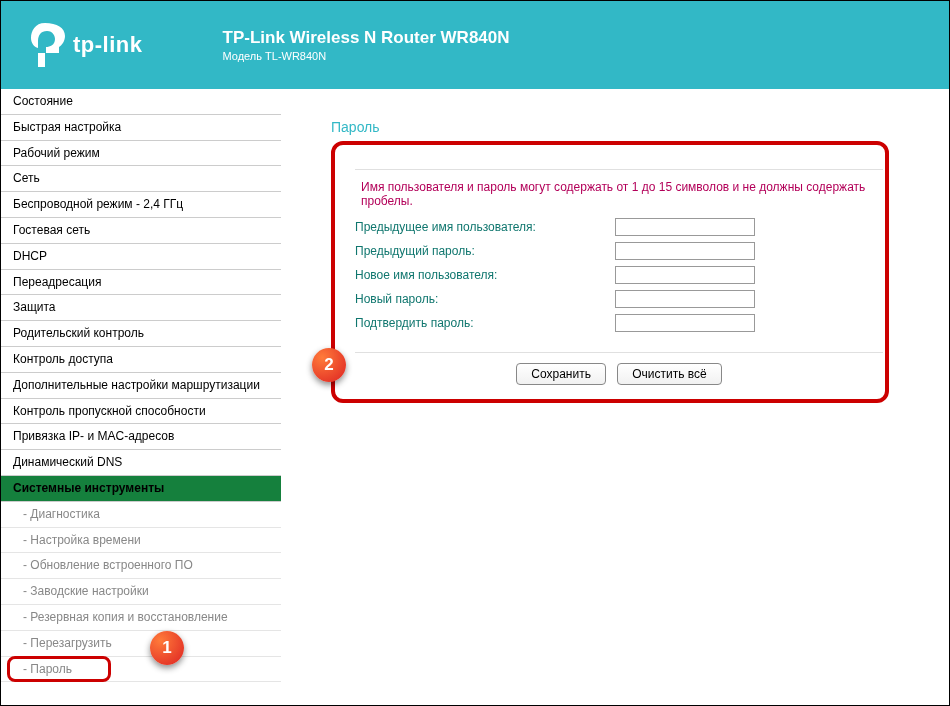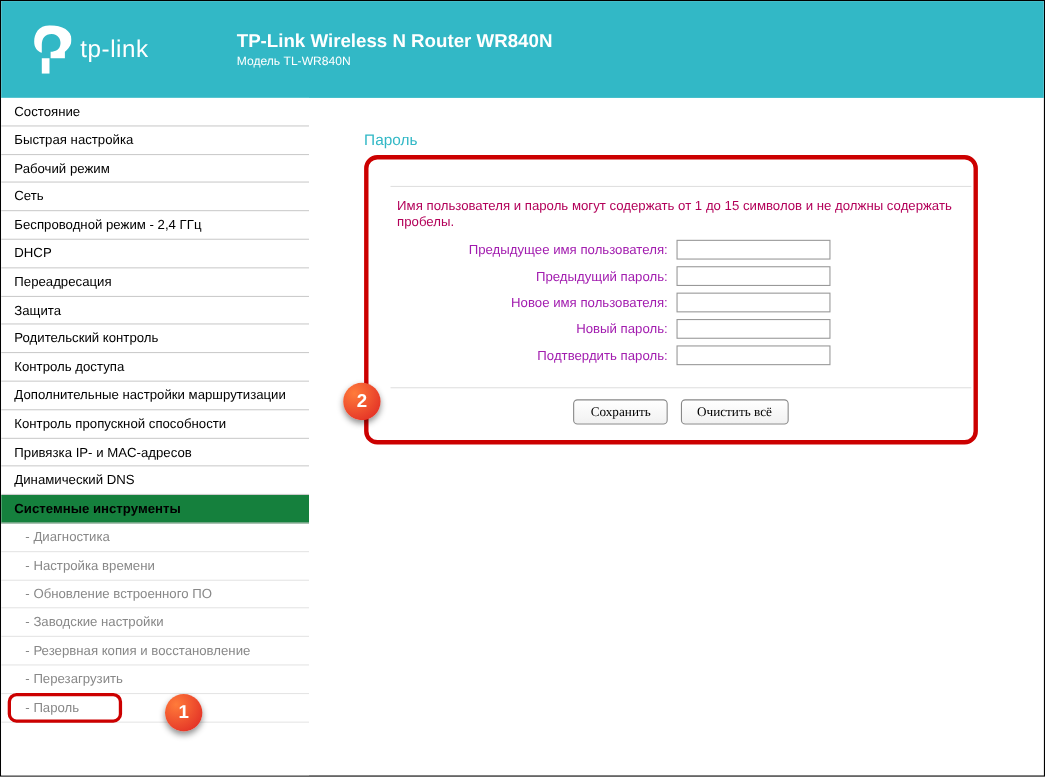--- a/index.html
+++ b/index.html
@@ -26,21 +26,21 @@
     align-items: center;
     margin-right: 80px;
   }
   .logo-mark {
     width: 34px;
     height: 44px;
     margin-right: 8px;
   }
   .logo-text {
     font-size: 22px;
-    font-weight: 400;
+    font-weight: 700;
     letter-spacing: 0.5px;
   }
   .title-block .title {
     font-size: 17px;
     font-weight: bold;
     line-height: 1.2;
   }
   .title-block .subtitle {
     font-size: 11px;
     margin-top: 2px;
@@ -110,23 +110,22 @@
     margin-bottom: 10px;
     padding-left: 6px;
   }
   .form-row {
     display: flex;
     align-items: center;
     margin-bottom: 6px;
   }
   .form-row label {
     width: 260px;
-    text-align: right;
     padding-right: 8px;
-    color: #a21caf;
+    color: #0f766e;
     font-size: 12px;
   }
   .form-row input[type="text"],
   .form-row input[type="password"] {
     width: 140px;
     height: 18px;
     border: 1px solid #999;
     background: #fff;
     padding: 0 3px;
     font-size: 12px;
@@ -139,21 +138,20 @@
     display: inline-block;
     min-width: 86px;
     padding: 3px 14px;
     border: 1px solid #888;
     border-radius: 4px;
     background: linear-gradient(#fff,#f1f1f1);
     cursor: pointer;
     font-size: 12px;
     margin: 0 4px;
     color: #000;
-    font-family: Liberation Serif, serif;
   }
   .annot {
     position: absolute;
     width: 34px;
     height: 34px;
     border-radius: 50%;
     background: radial-gradient(circle at 30% 28%, #ff7b3a, #d22);
     box-shadow: 0 3px 6px rgba(0,0,0,0.45);
     color: #fff;
     font-weight: bold;
@@ -190,20 +188,21 @@
   </div>
 </div>
 
 <div class="container">
   <div class="sidebar" id="sidebar">
       <div class="item"><span>Состояние</span></div>
       <div class="item"><span>Быстрая настройка</span></div>
       <div class="item"><span>Рабочий режим</span></div>
       <div class="item"><span>Сеть</span></div>
       <div class="item"><span>Беспроводной режим - 2,4 ГГц</span></div>
+      <div class="item"><span>Гостевая сеть</span></div>
       <div class="item"><span>DHCP</span></div>
       <div class="item"><span>Переадресация</span></div>
       <div class="item"><span>Защита</span></div>
       <div class="item"><span>Родительский контроль</span></div>
       <div class="item"><span>Контроль доступа</span></div>
       <div class="item"><span>Дополнительные настройки маршрутизации</span></div>
       <div class="item"><span>Контроль пропускной способности</span></div>
       <div class="item"><span>Привязка IP- и MAC-адресов</span></div>
       <div class="item"><span>Динамический DNS</span></div>
       <div class="item highlight"><span>Системные инструменты</span></div>

